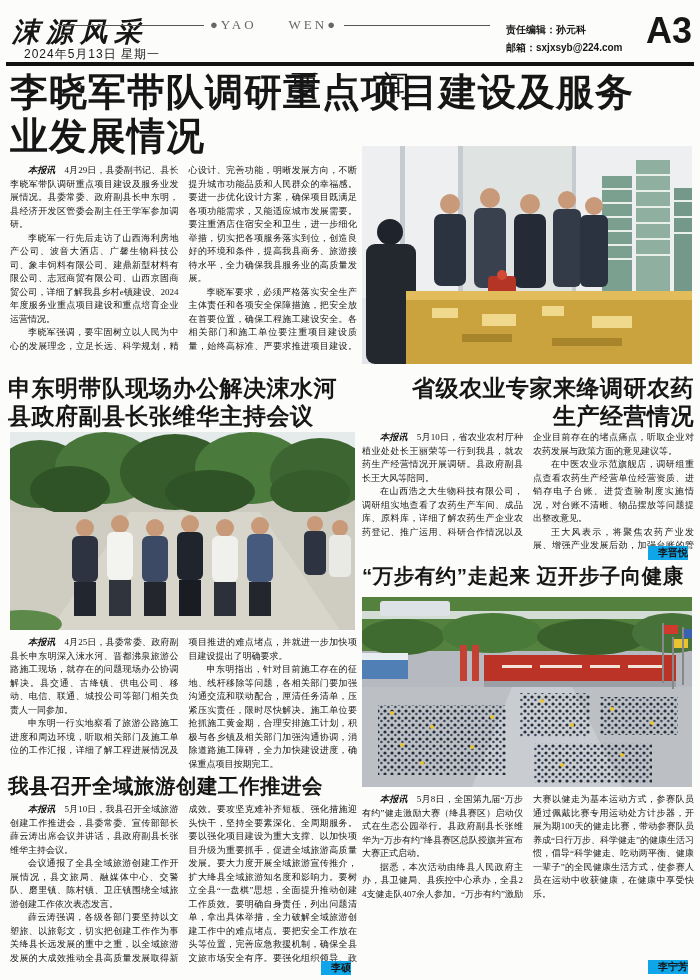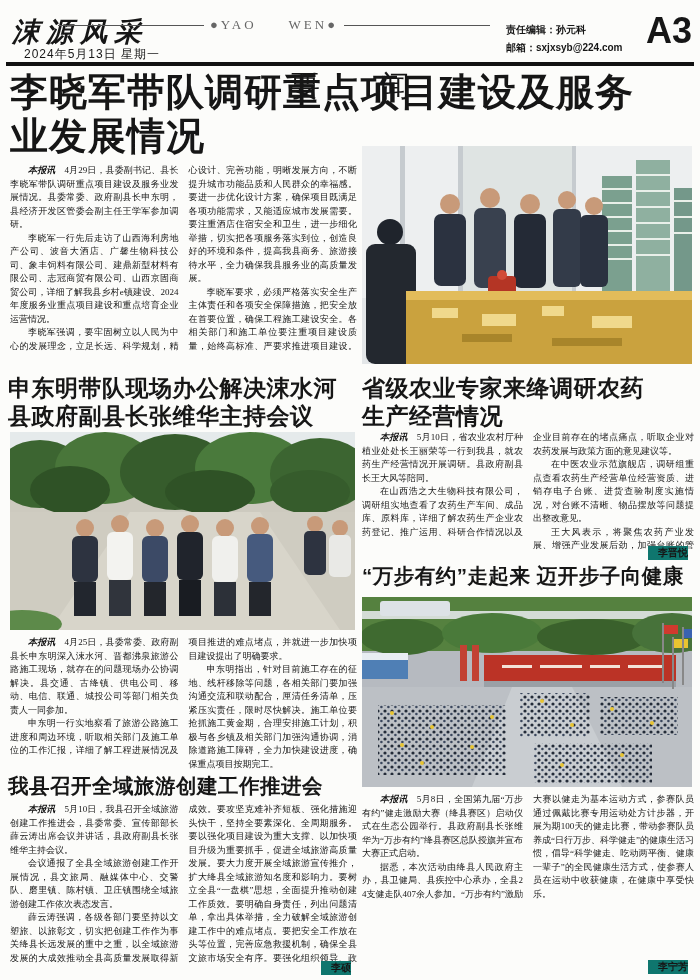--- a/index.html
+++ b/index.html
@@ -27,33 +27,33 @@
   .pageno { position:absolute; right:8px; top:10px; font-size:36px; font-weight:900;
     font-family:"Liberation Sans","DejaVu Sans",sans-serif; }
   .top-rule { position:absolute; left:6px; right:6px; top:62px; height:4px; background:#111; }
 
   
   .h1 { position:absolute; left:10px; top:70px; width:686px; font-size:38px; line-height:1.16;
     font-weight:900; letter-spacing:1px; font-family:"Liberation Sans","DejaVu Sans",sans-serif; }
   .h2 { position:absolute; font-weight:900; line-height:1.22; letter-spacing:.5px;
     font-family:"Liberation Sans","DejaVu Sans",sans-serif; }
   .h2.a2 { left:8px;  top:374px; width:350px; font-size:23px; }
-  .h2.a3 { left:362px; top:374px; width:332px; font-size:23px; }
+  .h2.a3 { left:362px; top:374px; width:332px; font-size:23px;text-align:right; }
   .h2.a4 { left:362px; top:563px; width:332px; font-size:20.5px; }
   .h2.a5 { left:8px;  top:773px; width:350px; font-size:20.5px; }
 
   
   .body-block {
     position:absolute; overflow:hidden; font-size:9px; line-height:1.5;
     text-align:justify; word-break:break-all; column-count:2; column-gap:10px; column-fill:balance;
   }
   .body-block p { text-indent:2em; margin:0; }
   .lead { font-weight:bold; font-family:"Liberation Sans",sans-serif; margin-right:1em;font-style:italic; }
   .byline { position:absolute; right:6px; bottom:0; font-weight:bold; font-size:10px;
-    background:#0f766e; padding-left:10px; }
+    background:#0ea5e9; padding-left:10px; }
   .body-wrap { position:absolute; }
   .a1-body { left:10px; top:164px; width:347px; height:201px; }
   .a2-body { left:10px; top:636px; width:347px; height:135px; }
   .a3-body { left:362px; top:431px; width:332px; height:129px; }
   .a4-body { left:362px; top:793px; width:332px; height:181px; }
   .a5-body { left:10px;  top:803px; width:347px; height:172px; }
   .body-wrap .body-block { position:static; width:100%; height:100%; }
 
   
   .photo { position:absolute; overflow:hidden; }

